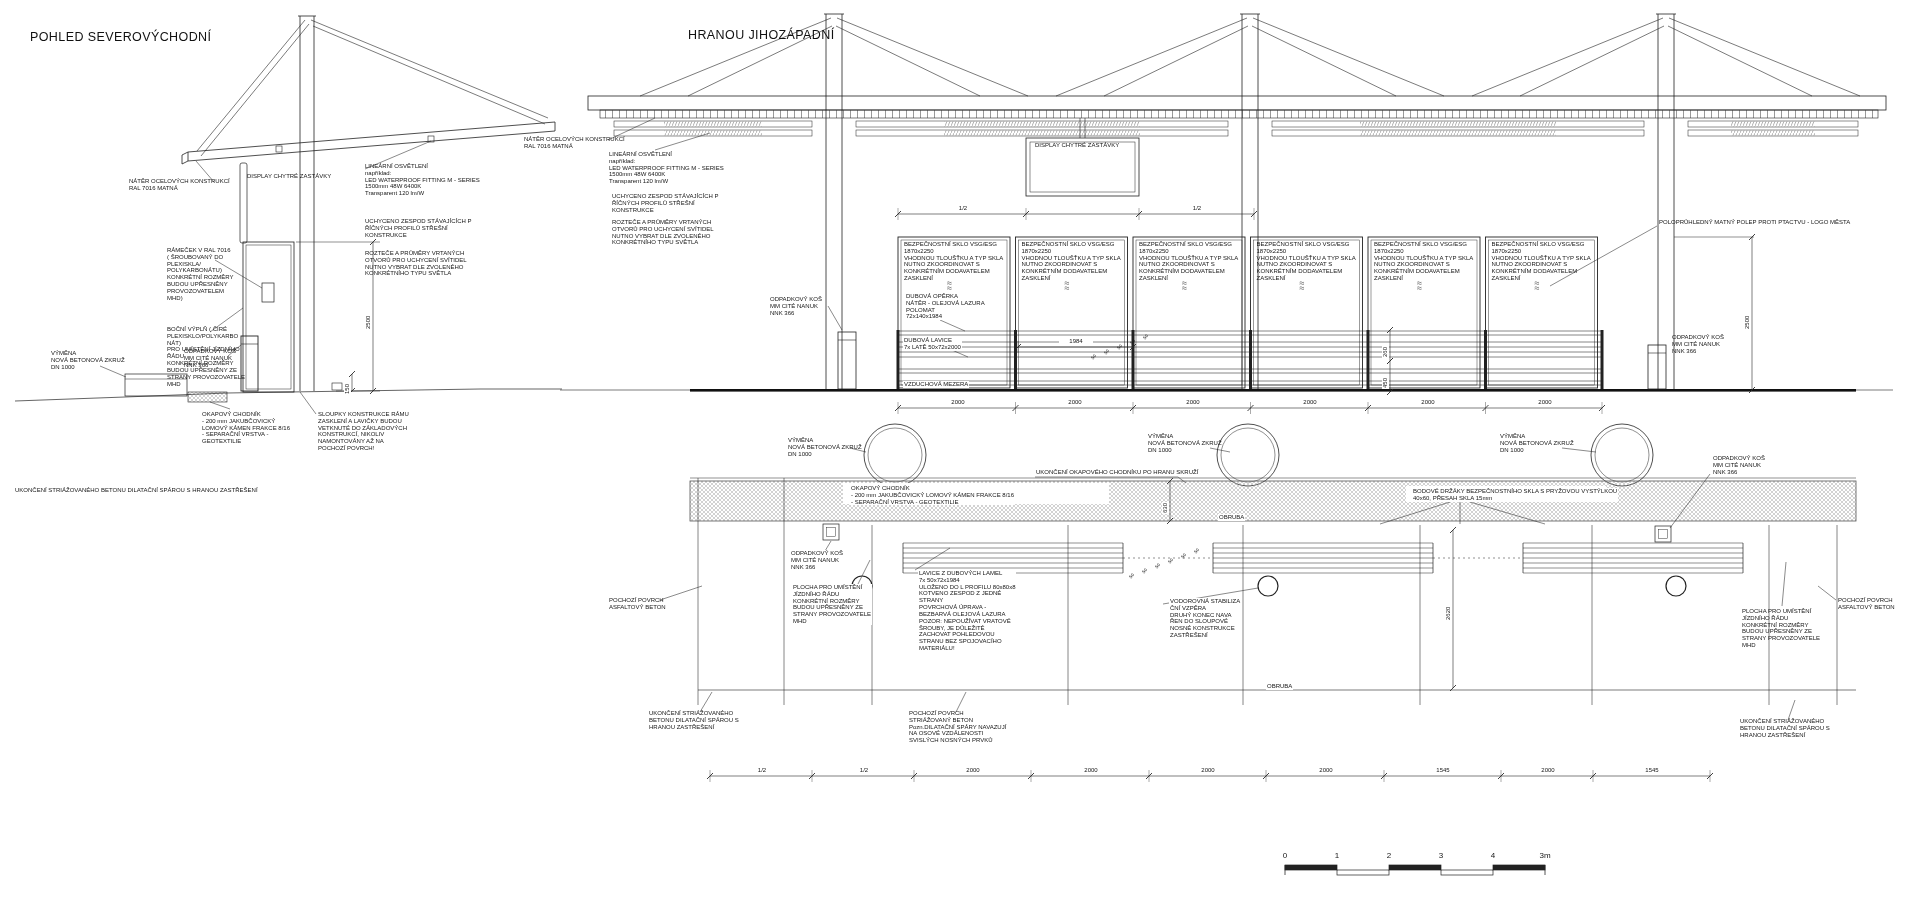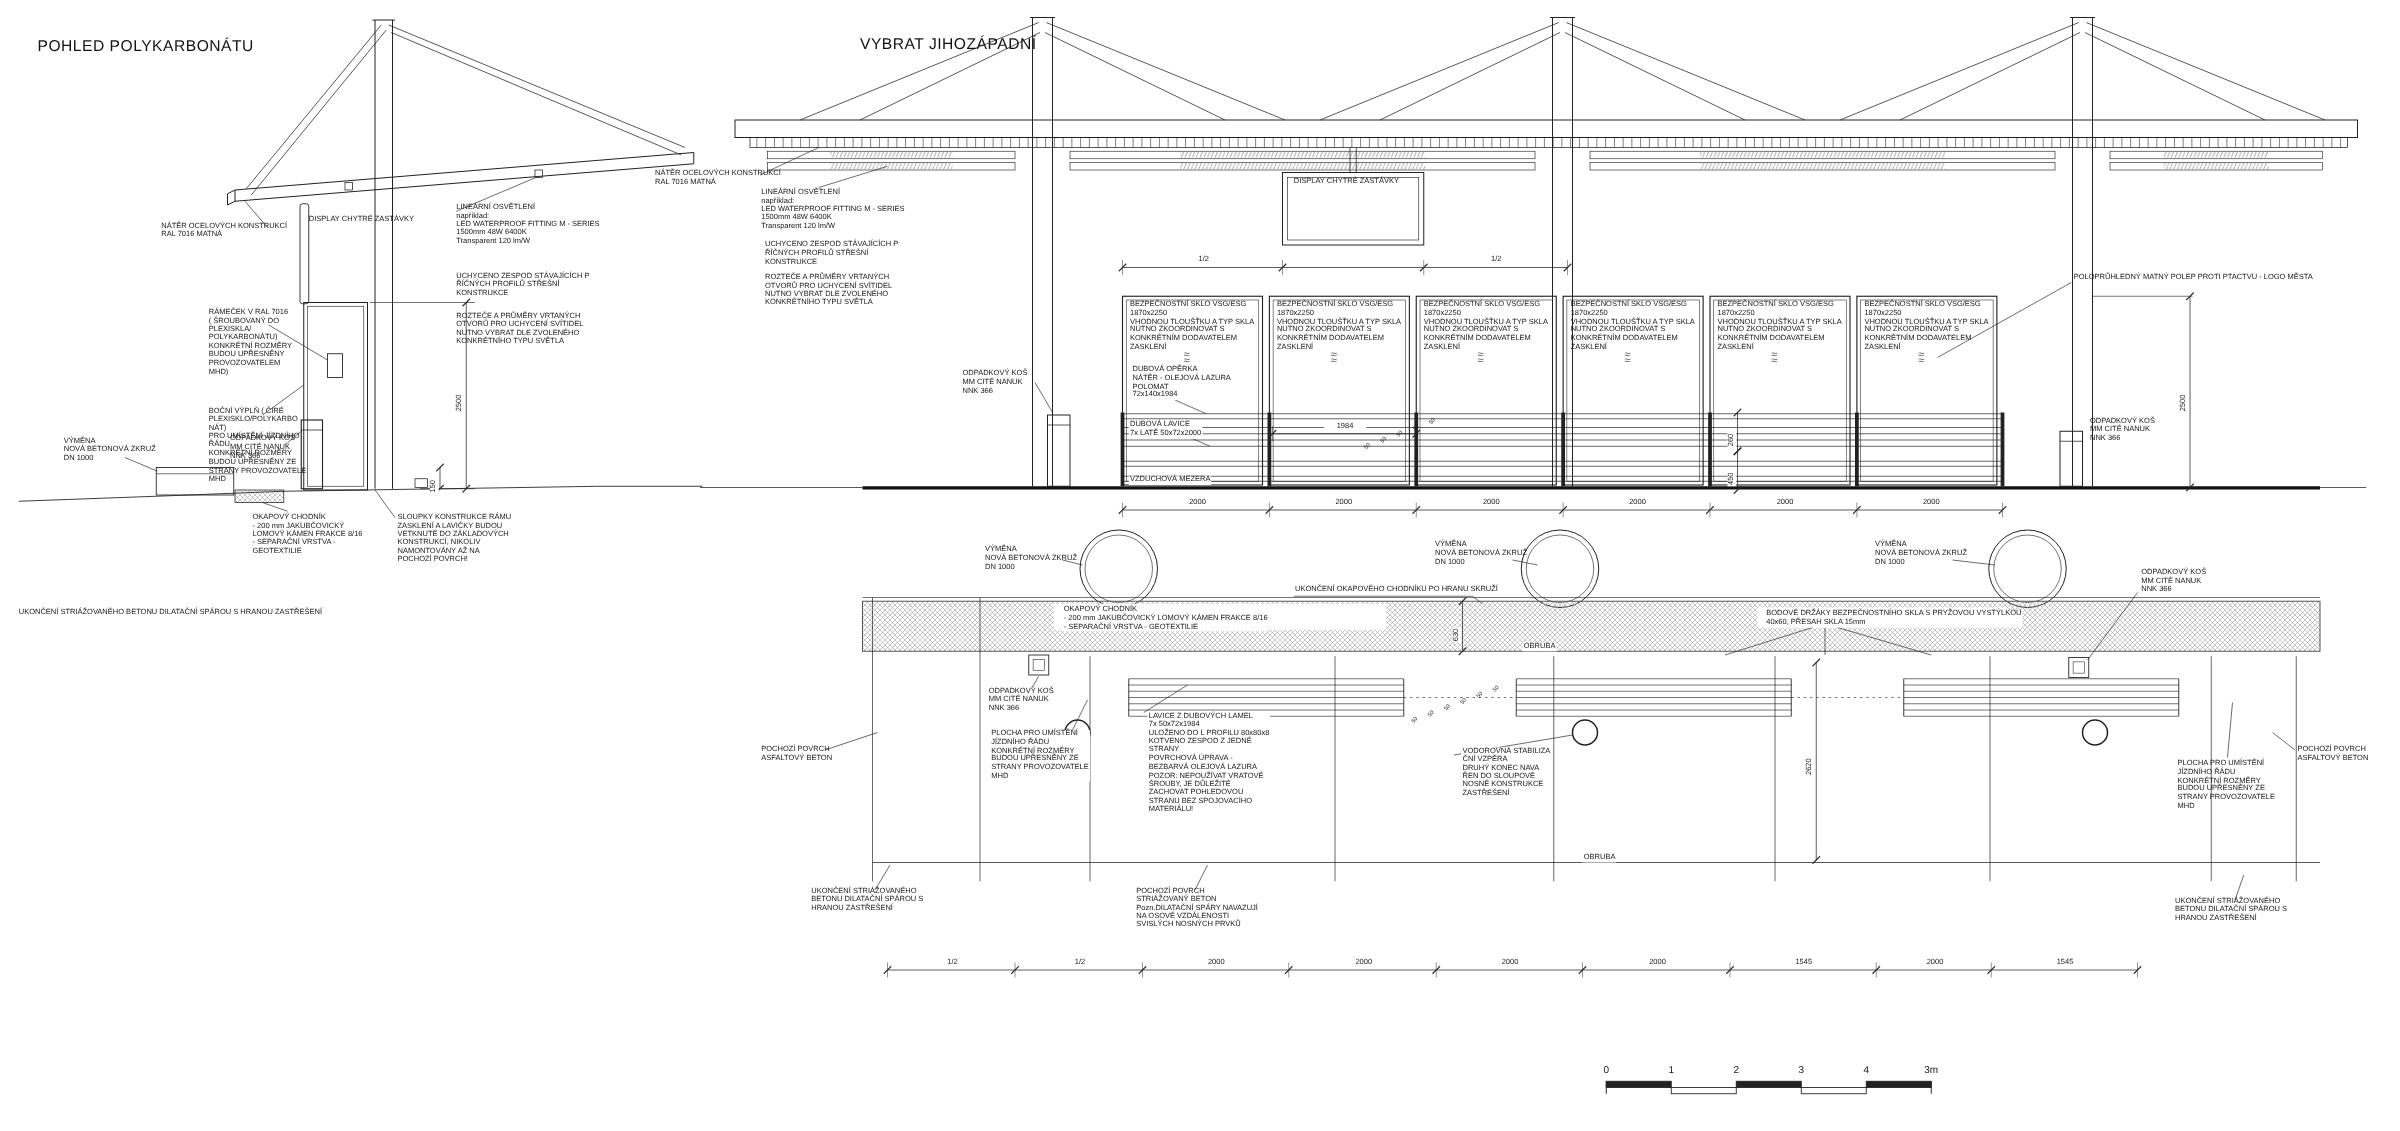--- a/index.html
+++ b/index.html
@@ -9,22 +9,22 @@
   .lbl{position:absolute;font-size:6px;line-height:1.14;color:#161616;white-space:pre-line;z-index:3;}
   .lbl.bg{background:#fff;padding:0 1px;}
   .title{position:absolute;font-size:12.5px;letter-spacing:.4px;color:#111;white-space:pre;z-index:3;}
   #labels{position:absolute;left:0;top:0;width:100%;height:100%;}
 </style>
 </head>
 <body>
 
 <div id="canvas">
 
-  <div class="title" style="left:30px;top:30px">POHLED POLYKARBONÁTU</div>
-  <div class="title" style="left:688px;top:28px">VYBRAT JIHOZÁPADNÍ</div>
+  <div class="title" style="left:30px;top:30px">POHLED SEVEROVÝCHODNÍ</div>
+  <div class="title" style="left:688px;top:28px">HRANOU JIHOZÁPADNÍ</div>
 
   <svg id="linework" width="1920" height="905" viewBox="0 0 1920 905">
     <defs>
       <pattern id="xh" width="4" height="4" patternUnits="userSpaceOnUse">
         <path d="M0,4 L4,0 M0,0 L4,4" stroke="#9a9a9a" stroke-width="0.45"></path>
       </pattern>
       <pattern id="vt" width="7" height="8" patternUnits="userSpaceOnUse">
         <path d="M3.5,0 V8" stroke="#555" stroke-width="0.6"></path>
       </pattern>
       <pattern id="lh" width="3" height="7" patternUnits="userSpaceOnUse">

